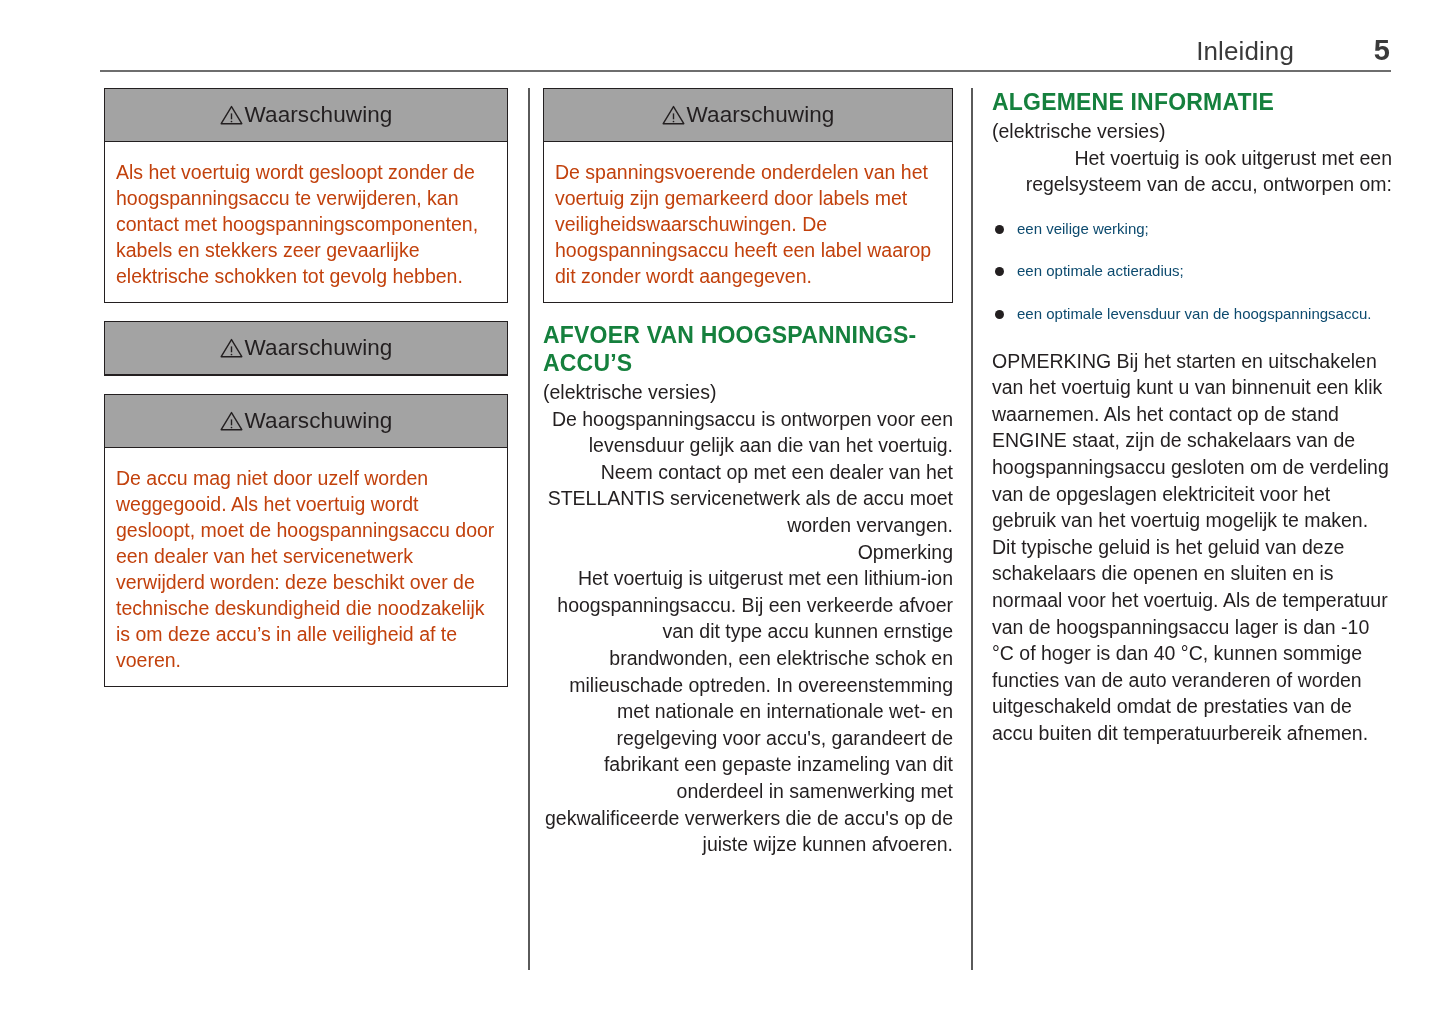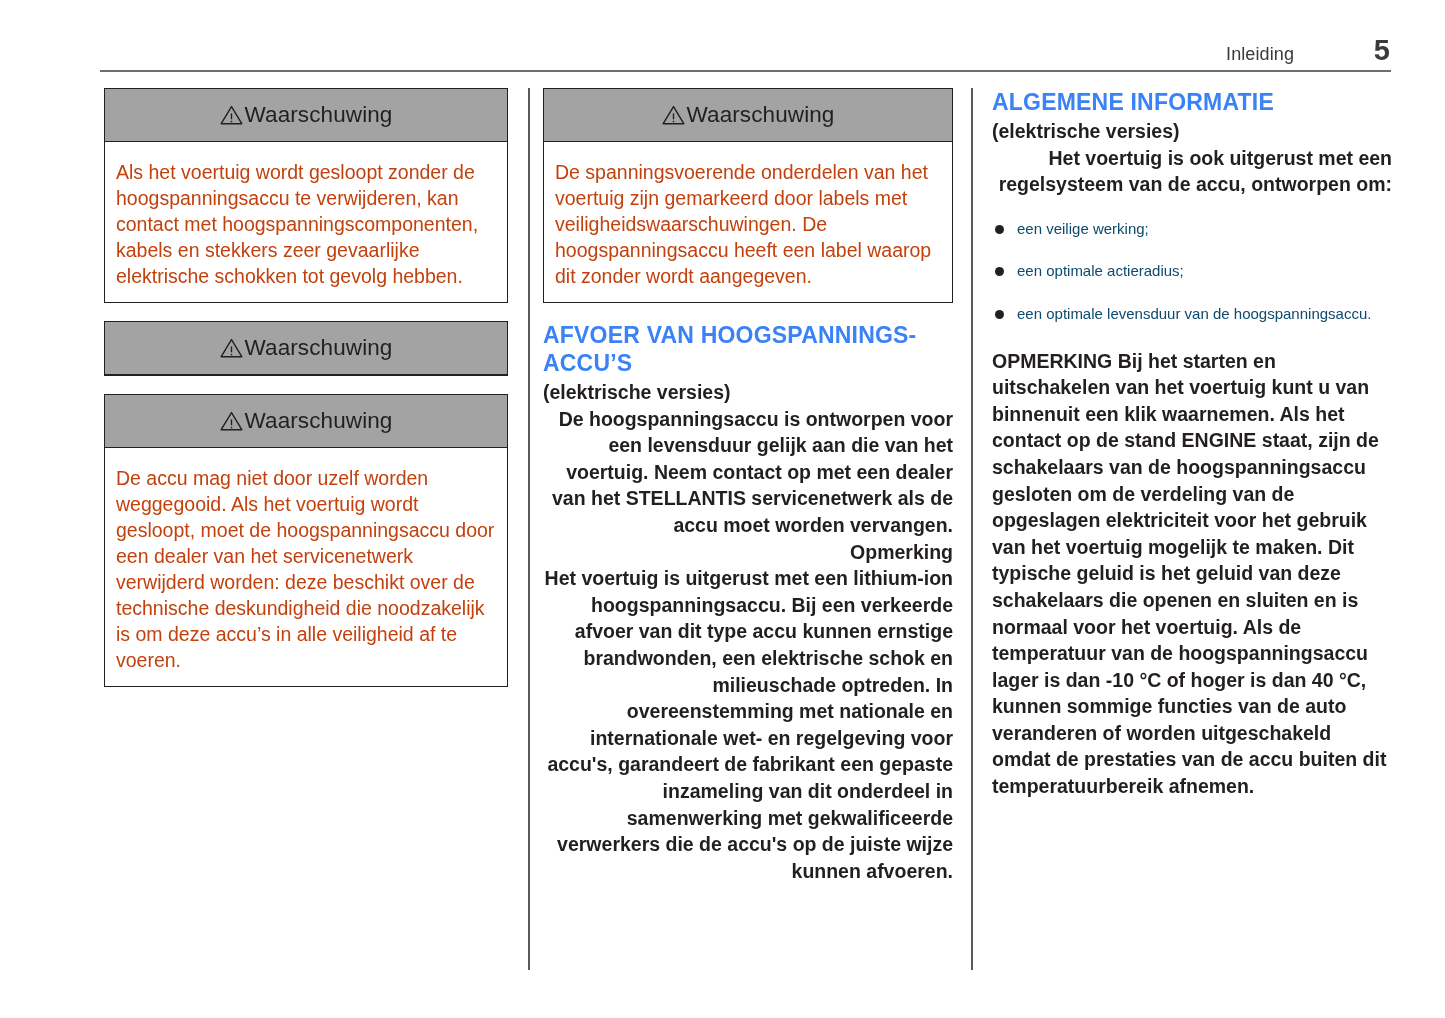--- a/index.html
+++ b/index.html
@@ -24,21 +24,21 @@
     width: 1290px;
     height: 40px;
   }
   #page-header .hdr-row {
     display: flex;
     align-items: baseline;
     justify-content: flex-end;
     height: 38px;
   }
   #page-header .hdr-title {
-    font-size: 18px;
+    font-size: 26px;
     letter-spacing: 0.1px;
     color: #3a3a3a;
     margin-right: 74px;
   }
   #page-header .hdr-pageno {
     font-size: 29px;
     font-weight: bold;
     color: #3a3a3a;
     min-width: 22px;
     text-align: right;
@@ -101,30 +101,29 @@
     padding: 17px 12px 13px 11px;
     font-size: 19.5px;
     line-height: 26px;
     color: #c2410c;
   }
 
   
   .section-heading {
     font-size: 23px;
     line-height: 28px;
-    color: #3b82f6;
+    color: #15803d;
     margin: 0 0 2px 0;
     letter-spacing: 0.2px;
   }
   .body-text {
     font-size: 19.5px;
     line-height: 26.6px;
     color: #231f20;
     margin: 0;
-    font-weight: bold;
   }
   .body-text + .body-text { margin-top: 0; text-align: right; }
   .para-gap { margin-top: 20px; }
 
   
   .bullet-list {
     list-style: none;
     margin: 18px 0 0 0;
     padding: 0;
   }

